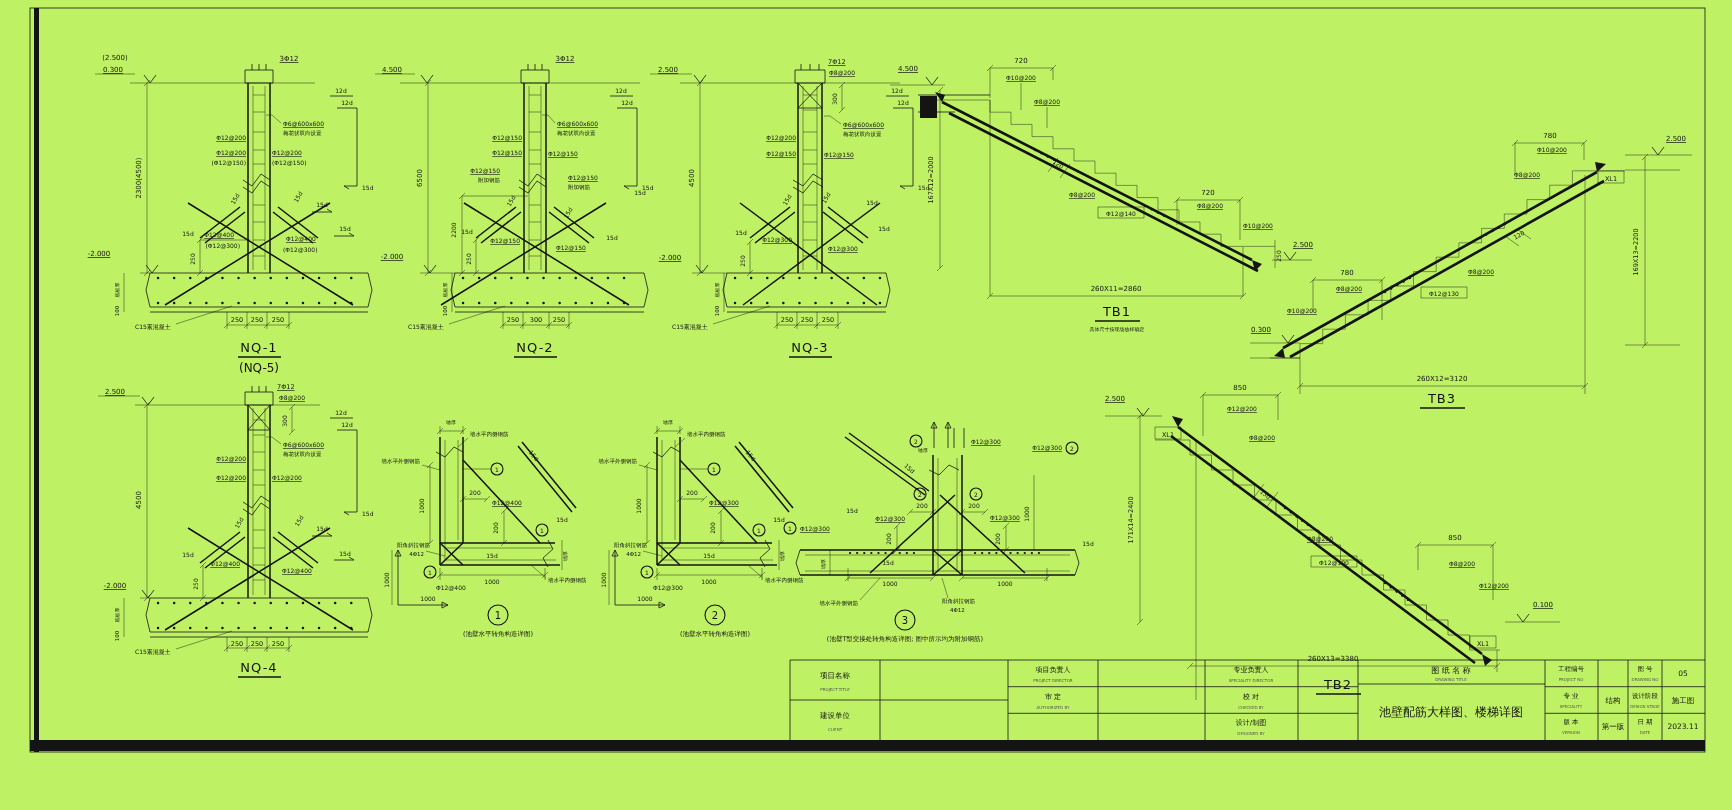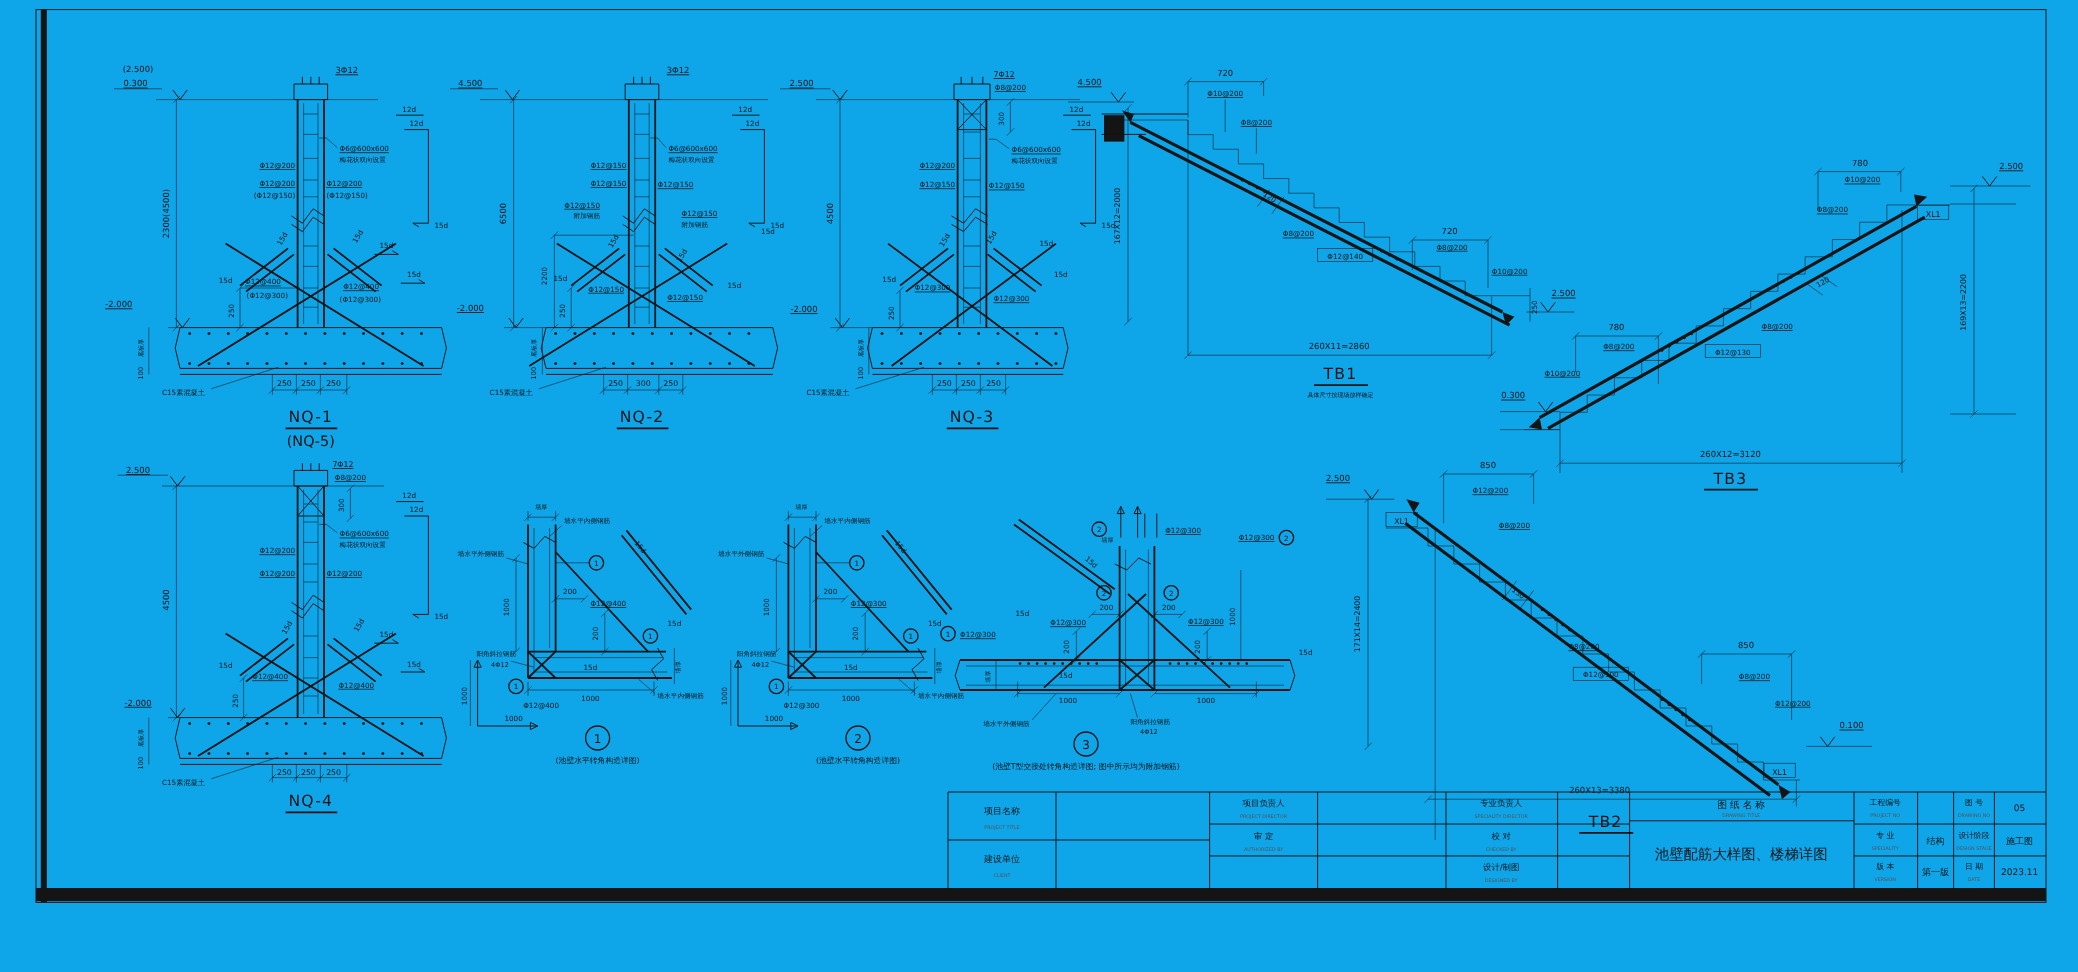--- a/index.html
+++ b/index.html
@@ -1,16 +1,16 @@
 <!DOCTYPE html>
 <html><head>
 <meta charset="utf-8">
 <style>
   html,body{margin:0;padding:0;background:#e8e8e8;}
-  #sheet{position:relative;width:1732px;height:810px;background:#0ea5e9;overflow:hidden;}
+  #sheet{position:relative;width:1732px;height:810px;background:#bef264;overflow:hidden;}
   svg{display:block;}
   svg text{font-family:"DejaVu Sans","Liberation Sans",sans-serif;fill:#141414;text-anchor:middle;}
   .t4{font-size:4px;fill:#555;}
   .t5{font-size:5px;}
   .t55{font-size:5.5px;}
   .t6{font-size:6px;}
   .t65{font-size:6.5px;}
   .t7{font-size:7px;}
   .t75{font-size:7.5px;}
   .t8{font-size:8px;}

